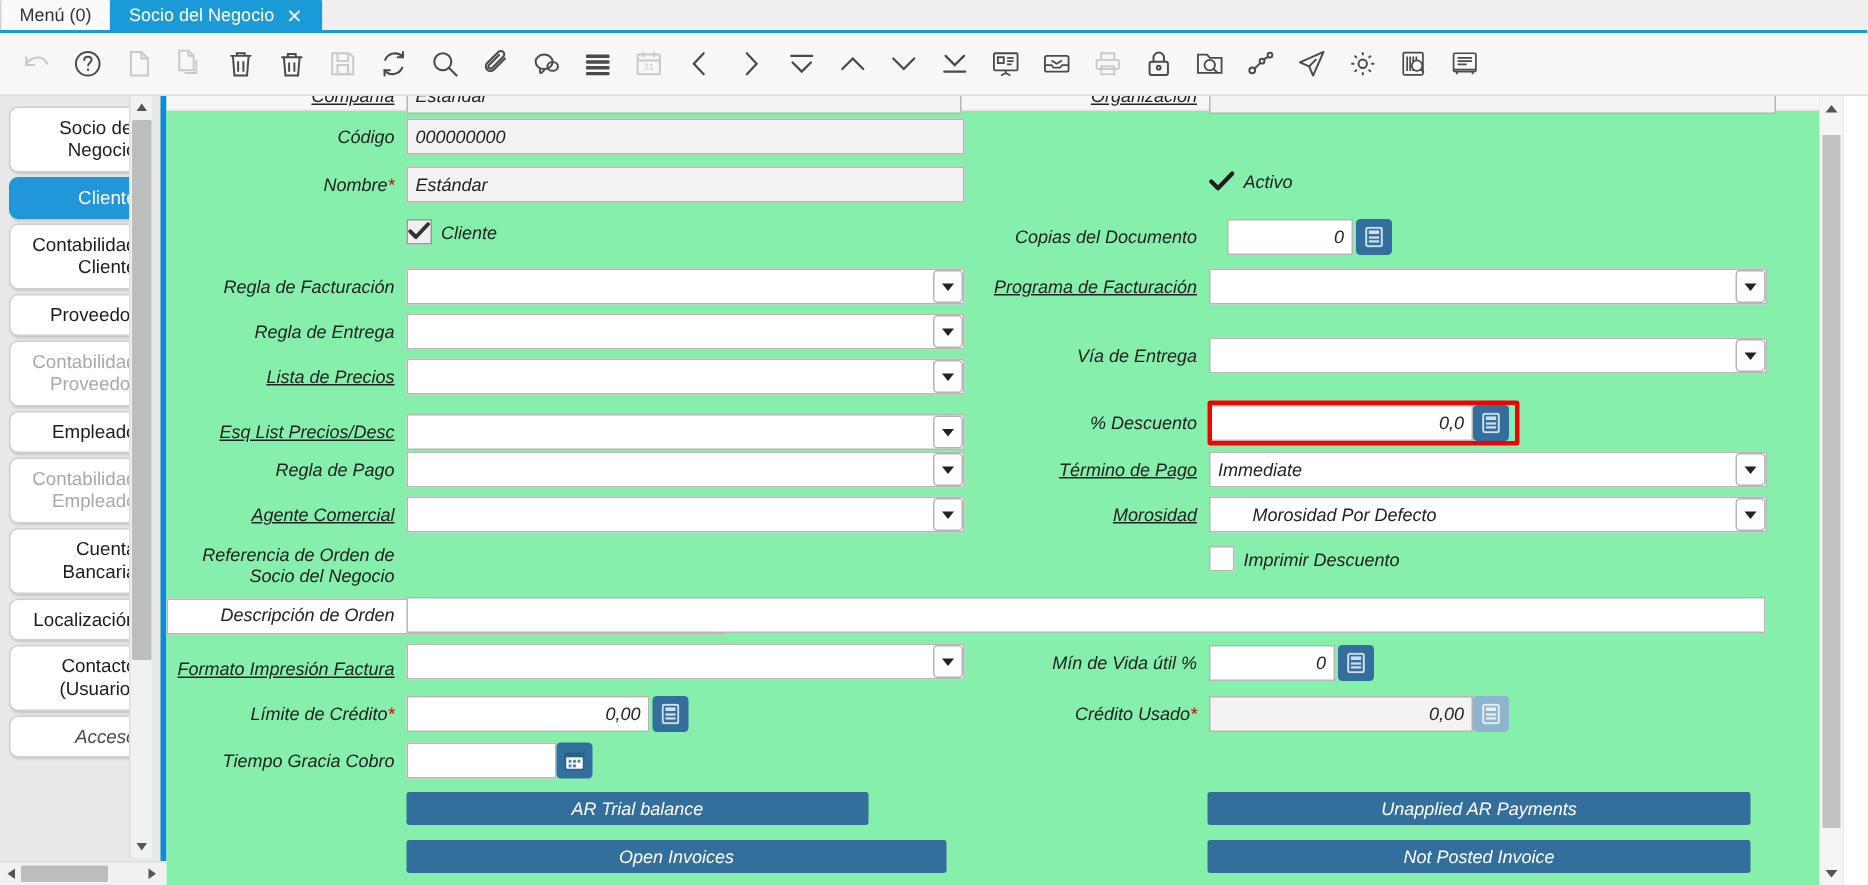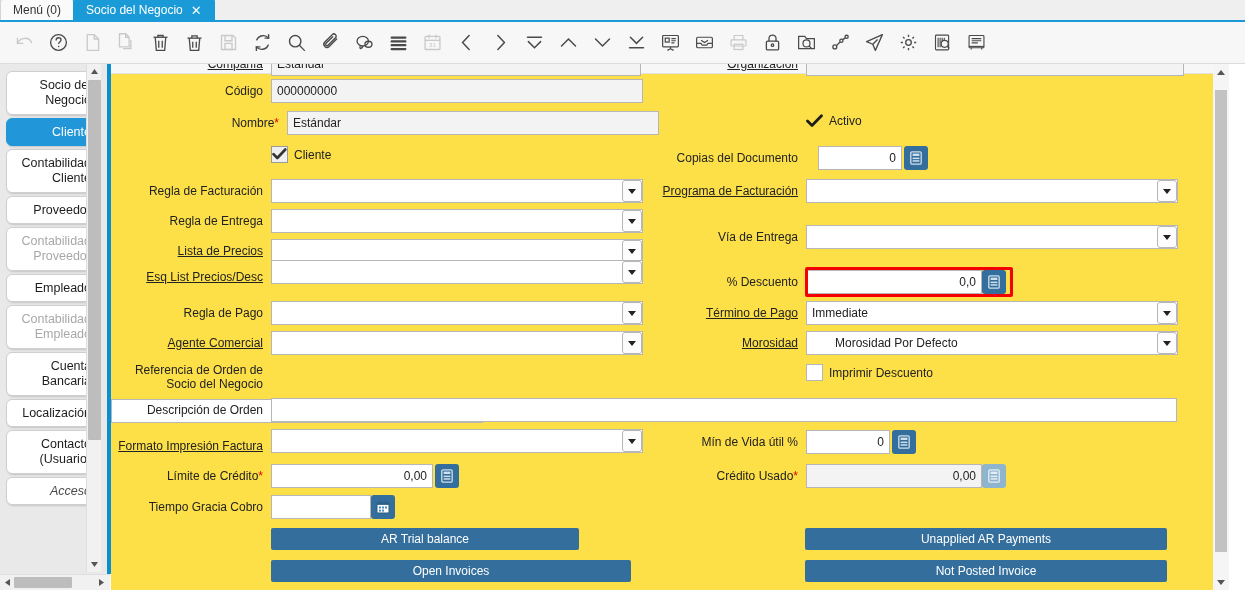--- a/index.html
+++ b/index.html
@@ -102,21 +102,21 @@
   }
   .sb-hthumb { height: 11px; background: #bdbdbd; border-radius: 1px; }
   .blue-divider {
     position: absolute; left: 107px; top: 64px; width: 4px; height: 510px;
     background: #0a8ed1;
   }
 
   
   .form-panel {
     position: absolute; left: 111px; top: 64px; width: 1118px; height: 526px;
-    background: #fde047; overflow: hidden;
+    background: #86efac; overflow: hidden; font-style: italic;
   }
   .form-scroll {
     position: absolute; right: 0; top: 0; width: 16px; height: 526px;
     background: #f5f5f5;
   }
   .fs-thumb {
     position: absolute; left: 2px; top: 26px; width: 12px; height: 462px;
     background: #c2c2c2;
   }
   .fs-arrow { width: 16px; height: 16px; display:flex; align-items:center; justify-content:center; }
@@ -518,21 +518,21 @@
     <div class="row" style="left:527px;top:-12px;width:560px;">
       <div class="lbl u" style="width:160px;margin-right:8px;">Organización</div>
       <div class="ipt ro" style="width:378px;"></div>
     </div>
 
     <div class="row" style="left:0;top:15px;">
       <div class="lbl" style="width:152px;margin-right:8px;">Código</div>
       <div class="ipt ro" style="width:372px;">000000000</div>
     </div>
 
-    <div class="row" style="left:16px;top:47px;">
+    <div class="row" style="left:0;top:47px;">
       <div class="lbl" style="width:152px;margin-right:8px;"><span>Nombre</span><span class="req">*</span></div>
       <div class="ipt ro" style="width:372px;">Estándar</div>
     </div>
 
     <div class="row" style="left:160px;top:82px;">
       <div class="chkwrap">
         <div class="chk">
           <svg width="15" height="13" viewBox="0 0 15 13">
               <path d="M1.5 6.2L5.3 10 13.3 1.5" stroke="#333" stroke-width="2.6" fill="none" stroke-linecap="round" stroke-linejoin="round"></path>
             </svg>
@@ -564,21 +564,21 @@
     <div class="row" style="left:0;top:175px;">
       <div class="lbl u" style="width:152px;margin-right:8px;">Lista de Precios</div>
       <div class="combo" style="width:372px;">
         <span></span>
         <span class="arrow">
             <i class="caret"></i>
           </span>
       </div>
     </div>
 
-    <div class="row" style="left:0;top:196px;align-items:flex-end;">
+    <div class="row" style="left:0;top:212px;">
       <div class="lbl u" style="width:152px;margin-right:8px;">Esq List Precios/Desc</div>
       <div class="combo" style="width:372px;">
         <span></span>
         <span class="arrow">
             <i class="caret"></i>
           </span>
       </div>
     </div>
 
     <div class="row" style="left:0;top:237px;">

